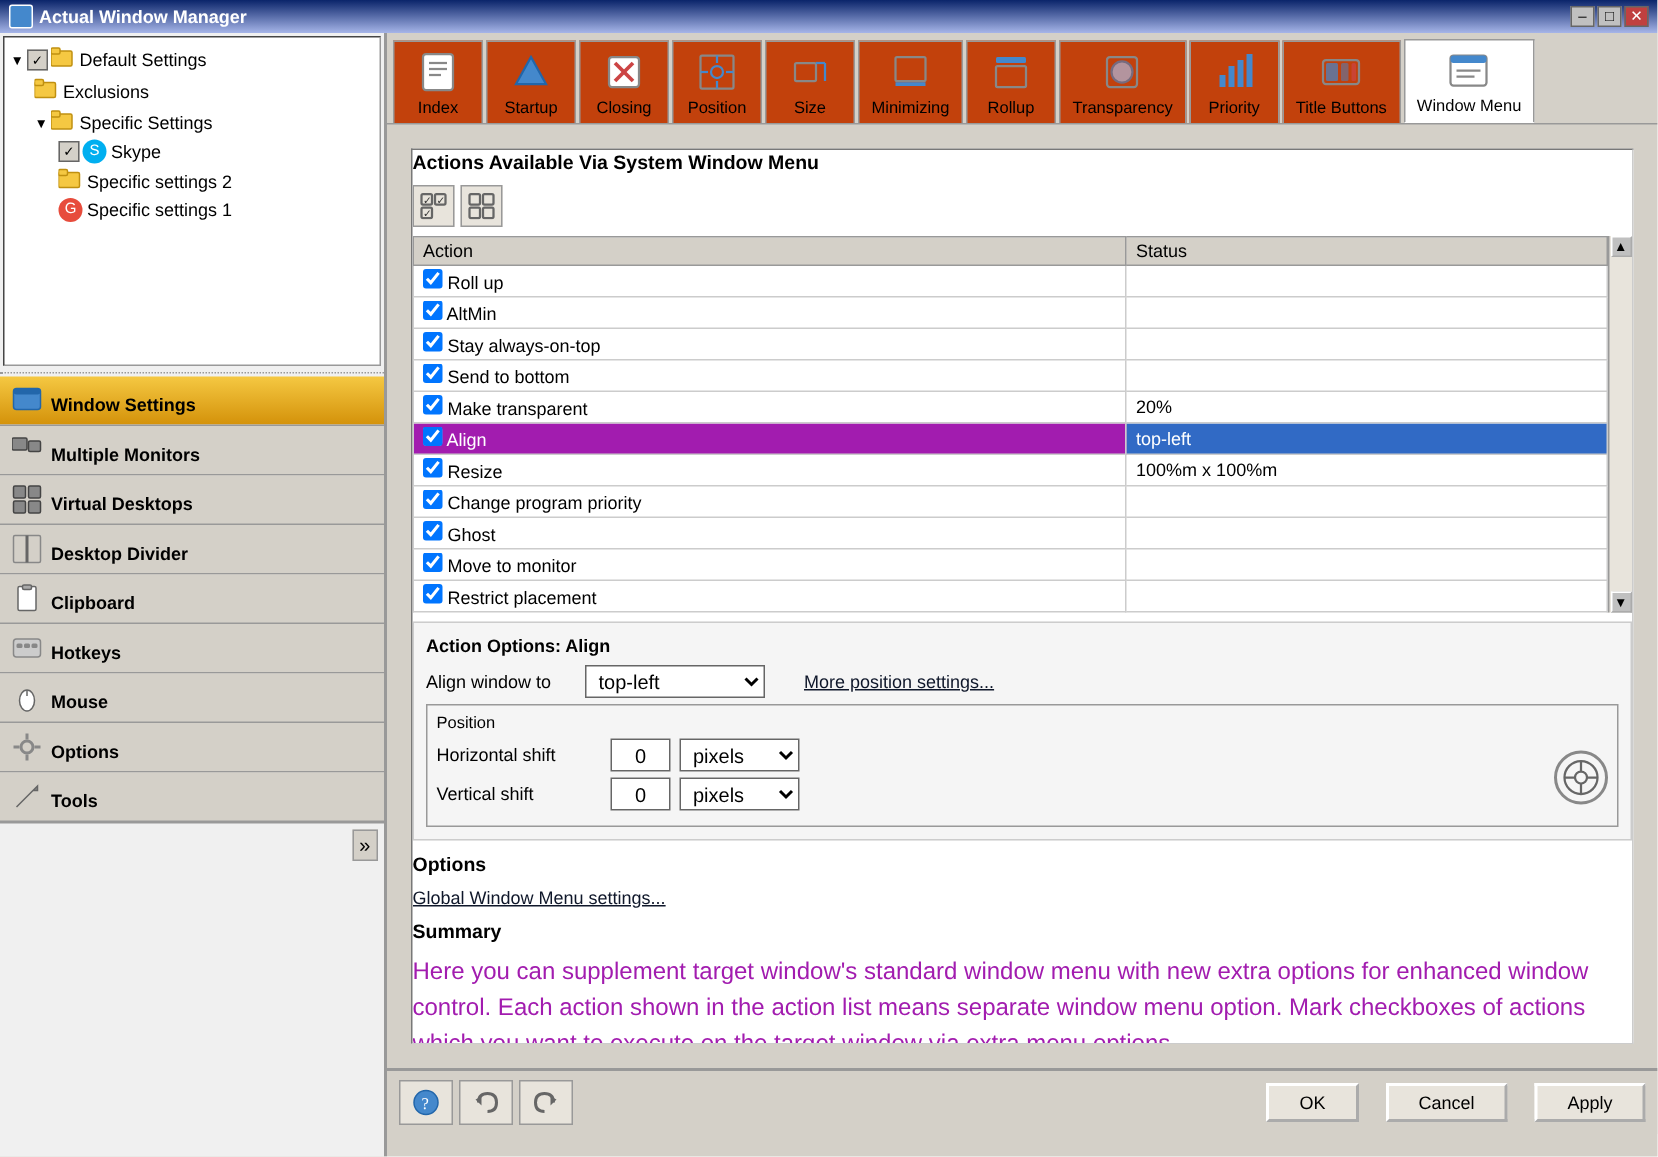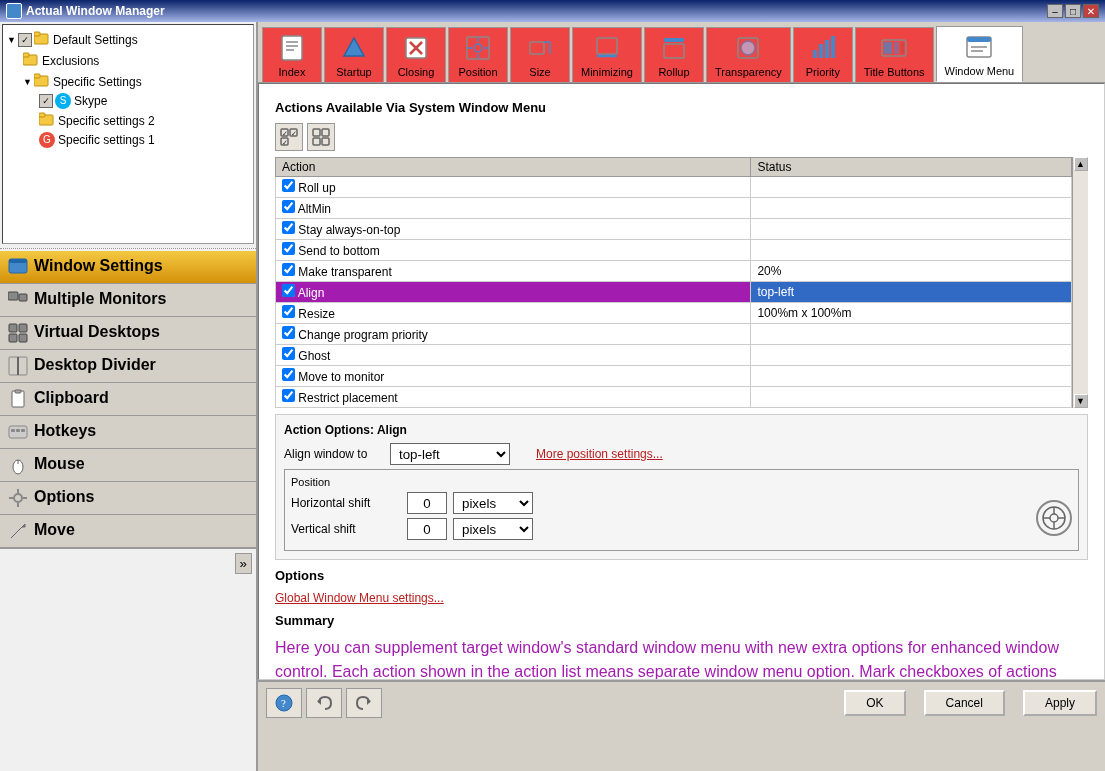--- a/index.html
+++ b/index.html
@@ -18,41 +18,41 @@
 
     
     #tree { padding: 4px; flex: 1; overflow-y: auto; background: white; border: 1px inset #999; margin: 2px; }
     .tree-item { display: flex; align-items: center; padding: 1px 0; cursor: pointer; }
     .tree-item .check { width: 14px; height: 14px; border: 1px solid #666; background: white; display: flex; align-items: center; justify-content: center; font-size: 9px; margin-right: 2px; }
     .tree-indent { padding-left: 16px; }
     .tree-indent2 { padding-left: 32px; }
 
     
     #nav { display: flex; flex-direction: column; }
-    .nav-item { display: flex; align-items: flex-start; padding: 6px 8px; border-bottom: 1px solid #999; cursor: pointer; background: #d4d0c8; color: #000; font-size: 16px; font-weight: bold; }
+    .nav-item { display: flex; align-items: flex-end; padding: 6px 8px; border-bottom: 1px solid #999; cursor: pointer; background: #d4d0c8; color: #000; font-size: 12px; font-weight: bold; }
     .nav-item.active { background: linear-gradient(to bottom, #f5c842, #d4920a); color: black; }
 
     
     #sidebar-bottom { display: flex; justify-content: flex-end; padding: 4px; border-top: 1px solid #999; }
 
     
     #content { flex: 1; display: flex; flex-direction: column; }
 
     
     #breadcrumb { background: linear-gradient(to bottom, #0a246a, #3a6bbf); height: 32px; display: flex; align-items: center; padding: 0 10px; color: white; font-size: 14px; font-weight: bold; }
 
     
     #toolbar { background: #d4d0c8; border-bottom: 1px solid #999; display: flex; align-items: flex-end; padding: 4px 4px 0; gap: 2px; }
-    .tab-btn { display: flex; flex-direction: column; align-items: center; padding: 4px 8px; background: #ef4444; border: 1px solid #999; border-bottom: none; cursor: pointer; min-width: 60px; }
+    .tab-btn { display: flex; flex-direction: column; align-items: center; padding: 4px 8px; background: #c2410c; border: 1px solid #999; border-bottom: none; cursor: pointer; min-width: 60px; }
     .tab-btn.active { background: white; border-bottom: 1px solid white; z-index: 1; }
     .tab-btn .tab-icon { width: 32px; height: 32px; display: flex; align-items: center; justify-content: center; margin-bottom: 2px; }
     .tab-btn .tab-label { font-size: 11px; }
 
     
-    #content-body { flex: 1; background: white; overflow-y: auto; padding: 16px; border: 1px inset #ccc; margin: 0; }
+    #content-body { flex: 1; background: white; overflow-y: auto; padding: 0; border: 1px inset #ccc; margin: 16px; }
 
     
     .section-title { font-size: 13px; font-weight: bold; color: #000; margin-bottom: 8px; }
 
     
     .action-toolbar { display: flex; gap: 4px; margin-bottom: 6px; }
     .action-btn { width: 28px; height: 28px; background: #e8e4dc; border: 1px solid #999; display: flex; align-items: center; justify-content: center; cursor: pointer; }
 
     
     .action-table { width: 100%; border-collapse: collapse; border: 1px solid #999; }
@@ -63,21 +63,21 @@
     
     .options-panel { background: #f5f5f5; border: 1px solid #ccc; padding: 8px; margin-top: 8px; }
     .options-title { font-weight: bold; margin-bottom: 6px; }
     .form-row { display: flex; align-items: center; margin-bottom: 4px; gap: 6px; }
     .form-row label { min-width: 100px; }
     .form-select { height: 22px; border: 1px solid #666; background: white; padding: 0 4px; }
     .position-group { border: 1px solid #999; padding: 6px; margin-top: 4px; }
     .position-title { font-size: 11px; margin-bottom: 4px; }
     .form-input { width: 40px; height: 22px; border: 1px solid #666; text-align: center; }
 
-    .link-text { color: #b91c1c; text-decoration: underline; cursor: pointer; font-size: 12px; }
+    .link-text { color: #0f172a; text-decoration: underline; cursor: pointer; font-size: 12px; }
 
     
     .summary-section { margin-top: 8px; }
     .summary-text { font-size: 16px; line-height: 1.5; color: #a21caf; }
 
     
     #bottom-bar { background: #d4d0c8; border-top: 2px solid #999; padding: 6px 8px; display: flex; justify-content: space-between; align-items: center; }
     #bottom-left { display: flex; gap: 4px; }
     #bottom-right { display: flex; gap: 18px; }
     .btn { padding: 4px 20px; background: #e8e4dc; border: 2px outset #fff; cursor: pointer; font-size: 12px; }
@@ -230,21 +230,21 @@
             <line x1="10" y1="15" x2="10" y2="19" stroke="#888" stroke-width="2"></line>
             <line x1="1" y1="10" x2="5" y2="10" stroke="#888" stroke-width="2"></line>
             <line x1="15" y1="10" x2="19" y2="10" stroke="#888" stroke-width="2"></line>
           </svg>
         <span>Options</span>
       </div>
       <div class="nav-item">
         <svg width="20" height="20" viewBox="0 0 20 20" style="margin-right:6px;">
             <path d="M3 17 L14 6 L17 3 L17 6 L14 6 L3 17 Z" fill="#888" stroke="#666" stroke-width="1"></path>
           </svg>
-        <span>Move</span>
+        <span>Tools</span>
       </div>
     </div>
 
     <div id="sidebar-bottom">
       <button style="border:1px solid #999;background:#d4d0c8;padding:2px 4px;cursor:pointer;">»</button>
     </div>
   </div>
 
   <div id="content">
 

